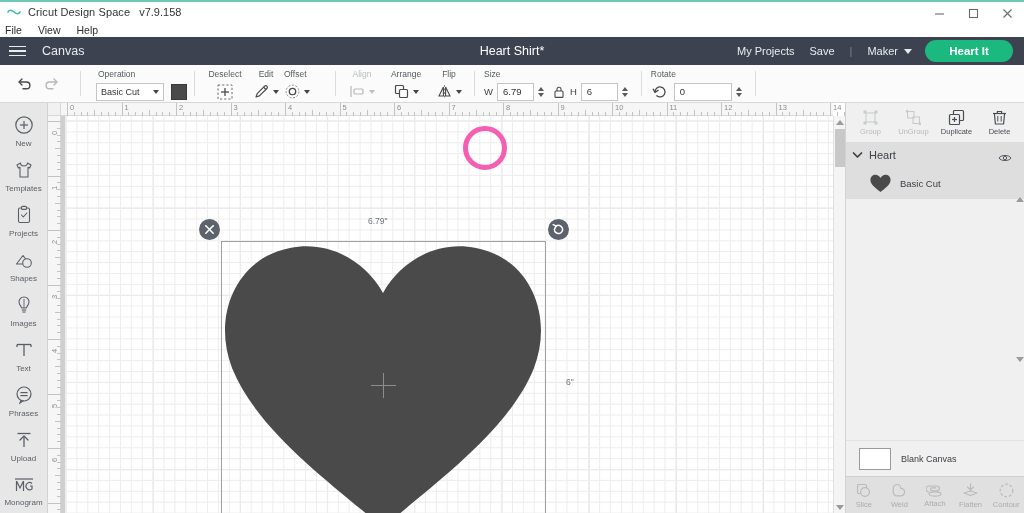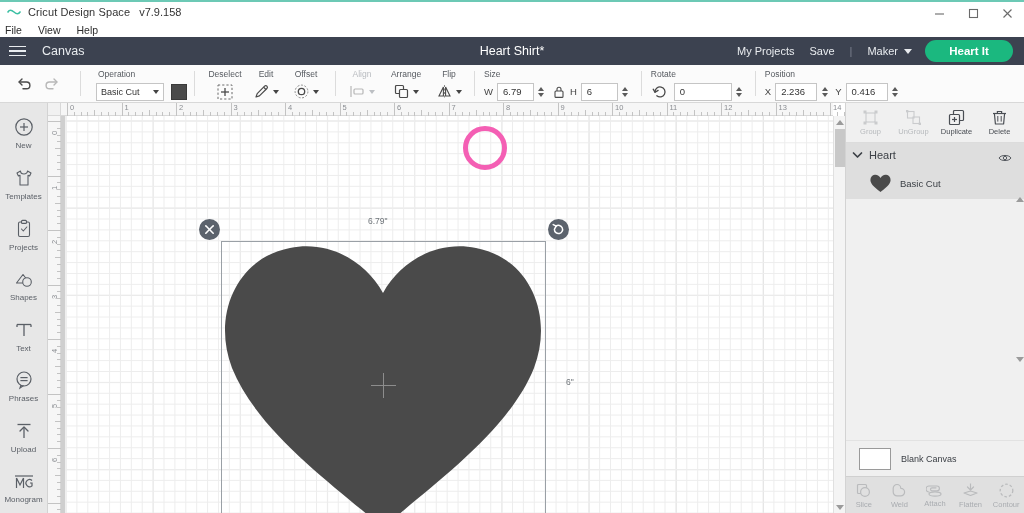--- a/index.html
+++ b/index.html
@@ -479,21 +479,21 @@
       <div class="tool-btn">
         <svg class="ico" width="17" height="17" viewBox="0 0 17 17">
             <path d="M3 14 L4.2 10.6 L11.6 3.2 a1.6 1.6 0 0 1 2.3 2.3 L6.4 12.9 Z" stroke="#4a4a4a" stroke-width="1.2" fill="none" stroke-linejoin="round"></path>
             <line x1="10.6" y1="4.2" x2="12.9" y2="6.5" stroke="#4a4a4a" stroke-width="1.2"></line>
           </svg>
         <span class="tool-caret"></span>
       </div>
     </div>
   </div>
 
-  <div class="tb-group" style="width:44px;align-items:center;">
+  <div class="tb-group" style="width:44px;">
     <div class="tb-label" style="padding-left:0;">Offset</div>
     <div class="tb-row">
       <div class="tool-btn">
         <svg class="ico" width="17" height="17" viewBox="0 0 17 17">
             <circle cx="8.5" cy="8.5" r="6.4" stroke="#888" stroke-width="1" fill="none" stroke-dasharray="2 1.6"></circle>
             <circle cx="8.5" cy="8.5" r="3.2" stroke="#4a4a4a" stroke-width="1.3" fill="none"></circle>
           </svg>
         <span class="tool-caret"></span>
       </div>
     </div>
@@ -583,41 +583,20 @@
         <span>0</span>
       </div>
       <div class="spinner">
           <span class="sp-up"></span>
           <span class="sp-dn"></span>
         </div>
     </div>
   </div>
   <div class="vdiv"></div>
 
-  <div class="tb-group">
-    <div class="tb-label">Position</div>
-    <div class="fld-row">
-      <span class="fld-axis">X</span>
-      <div class="fld" style="width:42px;">
-        <span>2.236</span>
-      </div>
-      <div class="spinner">
-          <span class="sp-up"></span>
-          <span class="sp-dn"></span>
-        </div>
-      <span class="fld-axis">Y</span>
-      <div class="fld" style="width:42px;">
-        <span>0.416</span>
-      </div>
-      <div class="spinner">
-          <span class="sp-up"></span>
-          <span class="sp-dn"></span>
-        </div>
-    </div>
-  </div>
 
   <div id="pink-ring"></div>
 </div>
 
 <div id="body">
 
   <div id="leftrail">
     <div class="rail-item">
       <svg class="ico" width="22" height="22" viewBox="0 0 22 22">
           <circle cx="11" cy="11" r="8.2" stroke="#5a5f66" stroke-width="1.2" fill="none"></circle>
@@ -639,20 +618,29 @@
           <path d="M8.5 11 l1.8 2 L13.8 9" stroke="#5a5f66" stroke-width="1.1" fill="none" stroke-linecap="round" stroke-linejoin="round"></path>
         </svg>
       <span class="rail-label">Projects</span>
     </div>
     <div class="rail-item">
       <svg class="ico" width="22" height="22" viewBox="0 0 22 22">
           <path d="M8 4.5 L14.5 13 H1.5 Z" stroke="#5a5f66" stroke-width="1.1" fill="none" stroke-linejoin="round" transform="translate(2,2)"></path>
           <circle cx="14" cy="14" r="4.3" stroke="#5a5f66" stroke-width="1.1" fill="#e7e7e7"></circle>
         </svg>
       <span class="rail-label">Shapes</span>
+    </div>
+    <div class="rail-item">
+      <svg class="ico" width="22" height="22" viewBox="0 0 22 22">
+          <path d="M11 3 a5 5 0 0 1 5 5 c0 3 -2.2 4.2 -2.8 6 H8.8 C8.2 12.2 6 11 6 8 a5 5 0 0 1 5 -5 Z" stroke="#5a5f66" stroke-width="1.1" fill="none"></path>
+          <line x1="8.8" y1="16" x2="13.2" y2="16" stroke="#5a5f66" stroke-width="1.1"></line>
+          <line x1="9.4" y1="18" x2="12.6" y2="18" stroke="#5a5f66" stroke-width="1.1"></line>
+          <line x1="11" y1="5" x2="11" y2="14" stroke="#5a5f66" stroke-width=".9"></line>
+        </svg>
+      <span class="rail-label">Images</span>
     </div>
     <div class="rail-item">
       <svg class="ico" width="22" height="22" viewBox="0 0 22 22">
           <line x1="4" y1="5.5" x2="18" y2="5.5" stroke="#5a5f66" stroke-width="1.3"></line>
           <line x1="11" y1="5.5" x2="11" y2="17" stroke="#5a5f66" stroke-width="1.3"></line>
           <line x1="4" y1="5.5" x2="4" y2="8" stroke="#5a5f66" stroke-width="1.3"></line>
           <line x1="18" y1="5.5" x2="18" y2="8" stroke="#5a5f66" stroke-width="1.3"></line>
         </svg>
       <span class="rail-label">Text</span>
     </div>

